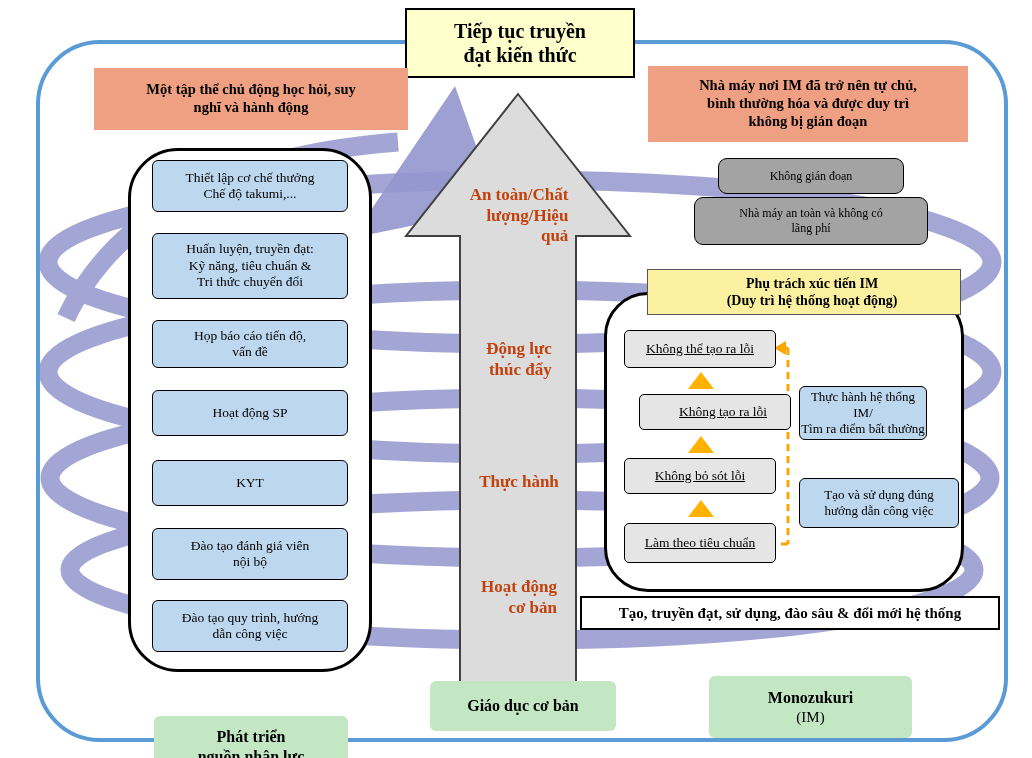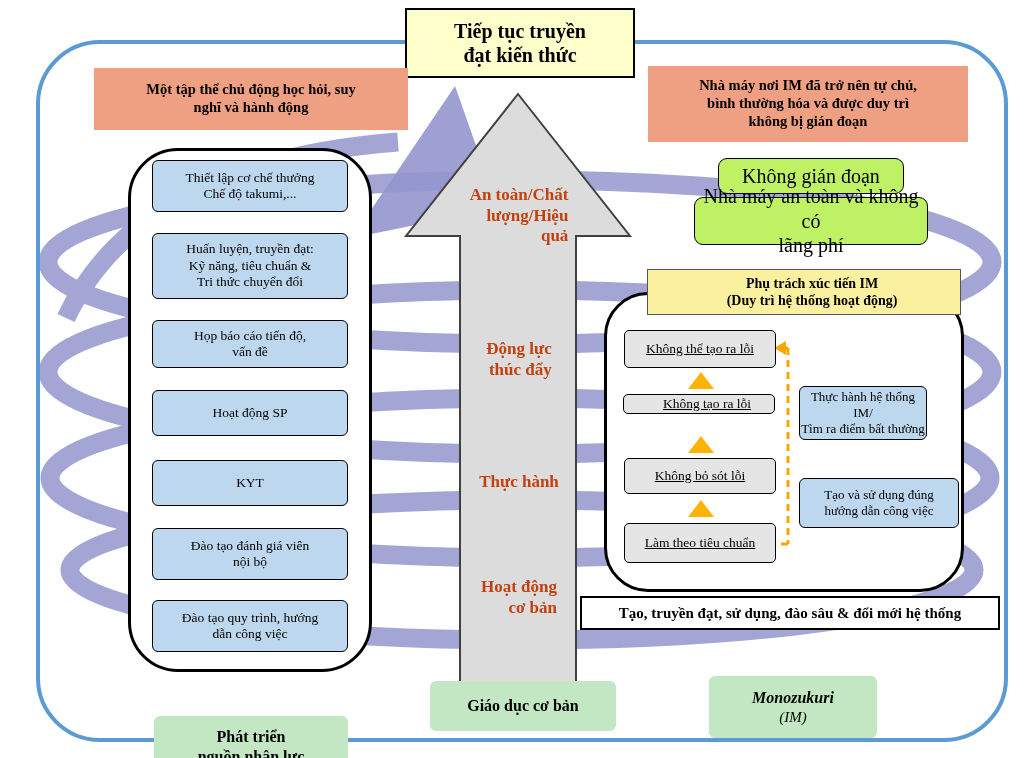--- a/index.html
+++ b/index.html
@@ -7,21 +7,21 @@
   body { position:relative; overflow:hidden; background:#ffffff;
          font-family:"Liberation Serif", serif; color:#000; }
   .abs { position:absolute; }
   .cbox { display:flex; align-items:center; justify-content:center;
           text-align:center; white-space:pre-line; line-height:1.22; }
   .outer-frame { border:4px solid #5B9BD5; border-radius:64px; background:transparent; }
   .title-box { background:#FFFFCC; border:2px solid #000; font-weight:bold; font-size:20px; }
   .banner { background:#EFA083; font-weight:bold; font-size:14.5px; }
   .round-container { background:#fff; border:3px solid #000; border-radius:50px; }
   .blue-item { background:#BDD7EE; border:1.5px solid #000; border-radius:6px; font-size:13.5px; }
-  .white-note { background:#bef264; border:1.5px solid #000; border-radius:9px; font-size:20px; }
+  .white-note { background:#a3a3a3; border:1.5px solid #000; border-radius:9px; font-size:12px; }
   .yellow-header { background:#FBF0A0; border:1px solid #555; font-weight:bold; font-size:14px;padding-left:16px; }
   .yellow-step { background:#e5e5e5; border:1px solid #000; border-radius:5px; font-size:13.5px;text-decoration:underline; }
   .arrow-label { font-weight:bold; font-size:17px; color:#c2410c;text-align:right; }
   .tri-up { width:0; height:0; border-left:13px solid transparent;
             border-right:13px solid transparent; border-bottom:17px solid #FFB300; }
   .bottom-bar { background:#fff; border:2px solid #000; font-weight:bold; font-size:15px; }
   .green-label { background:#C3E6C3; border-radius:6px; font-weight:bold; font-size:16px; }
 </style>
 </head>
 <body>
@@ -89,34 +89,34 @@
     <path d="M 788 544 L 776 544"></path>
     <path d="M 788 348 L 784 348"></path>
   </g>
   <polygon points="774,348 786,341 786,355" fill="#FFA500"></polygon>
 </svg>
 
 <div class="abs cbox yellow-header" style="left:647px; top:269px; width:314px; height:46px; z-index:5;">Phụ trách xúc tiến IM
 (Duy trì hệ thống hoạt động)</div>
 
 <div class="abs cbox yellow-step" style="left:624px; top:330px; width:152px; height:38px; z-index:5;">Không thể tạo ra lỗi</div>
-<div class="abs cbox yellow-step" style="left:623px; top:394px; width:152px; height:20px; z-index:5;padding-left:16px;">Không tạo ra lỗi</div>
+<div class="abs cbox yellow-step" style="left:639px; top:394px; width:152px; height:36px; z-index:5;padding-left:16px;">Không tạo ra lỗi</div>
 <div class="abs cbox yellow-step" style="left:624px; top:458px; width:152px; height:36px; z-index:5;">Không bỏ sót lỗi</div>
 <div class="abs cbox yellow-step" style="left:624px; top:523px; width:152px; height:40px; z-index:5;">Làm theo tiêu chuẩn</div>
 
 <div class="abs tri-up" style="left:688px; top:372px; z-index:5;"></div>
 <div class="abs tri-up" style="left:688px; top:436px; z-index:5;"></div>
 <div class="abs tri-up" style="left:688px; top:500px; z-index:5;"></div>
 
 <div class="abs cbox blue-item" style="left:799px; top:386px; width:128px; height:54px; font-size:13px; z-index:5;">Thực hành hệ thống IM/
 Tìm ra điểm bất thường</div>
 <div class="abs cbox blue-item" style="left:799px; top:478px; width:160px; height:50px; font-size:13px; z-index:5;">Tạo và sử dụng đúng
 hướng dẫn công việc</div>
 
 <div class="abs cbox bottom-bar" style="left:580px; top:596px; width:420px; height:34px; z-index:5;">Tạo, truyền đạt, sử dụng, đào sâu &amp; đổi mới hệ thống</div>
 
 <div class="abs cbox green-label" style="left:154px; top:676px; width:194px; height:62px; z-index:5;margin-top:40px;">Phát triển
 nguồn nhân lực</div>
 <div class="abs cbox green-label" style="left:430px; top:681px; width:186px; height:50px; z-index:5;">Giáo dục cơ bản</div>
-<div class="abs cbox green-label" style="left:709px; top:676px; width:168px; height:62px; flex-direction:column; z-index:5;font-style:italic;">
+<div class="abs cbox green-label" style="left:709px; top:676px; width:203px; height:62px; flex-direction:column; z-index:5;">
   <span style="font-weight:bold;">Monozukuri</span>
   <span style="font-weight:normal; font-size:15px;">(IM)</span>
 </div>
 
 </body></html>

